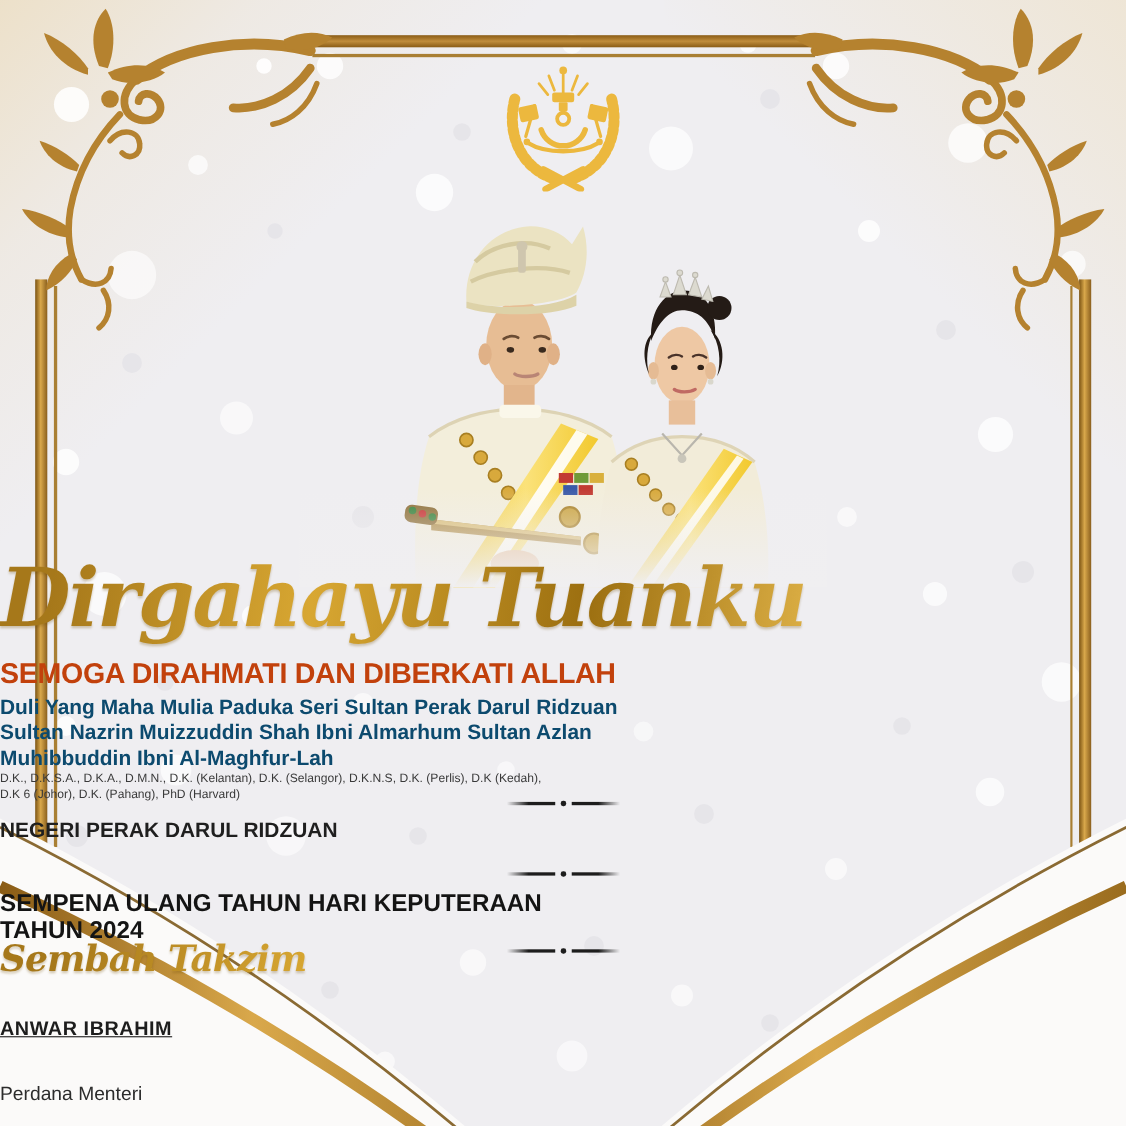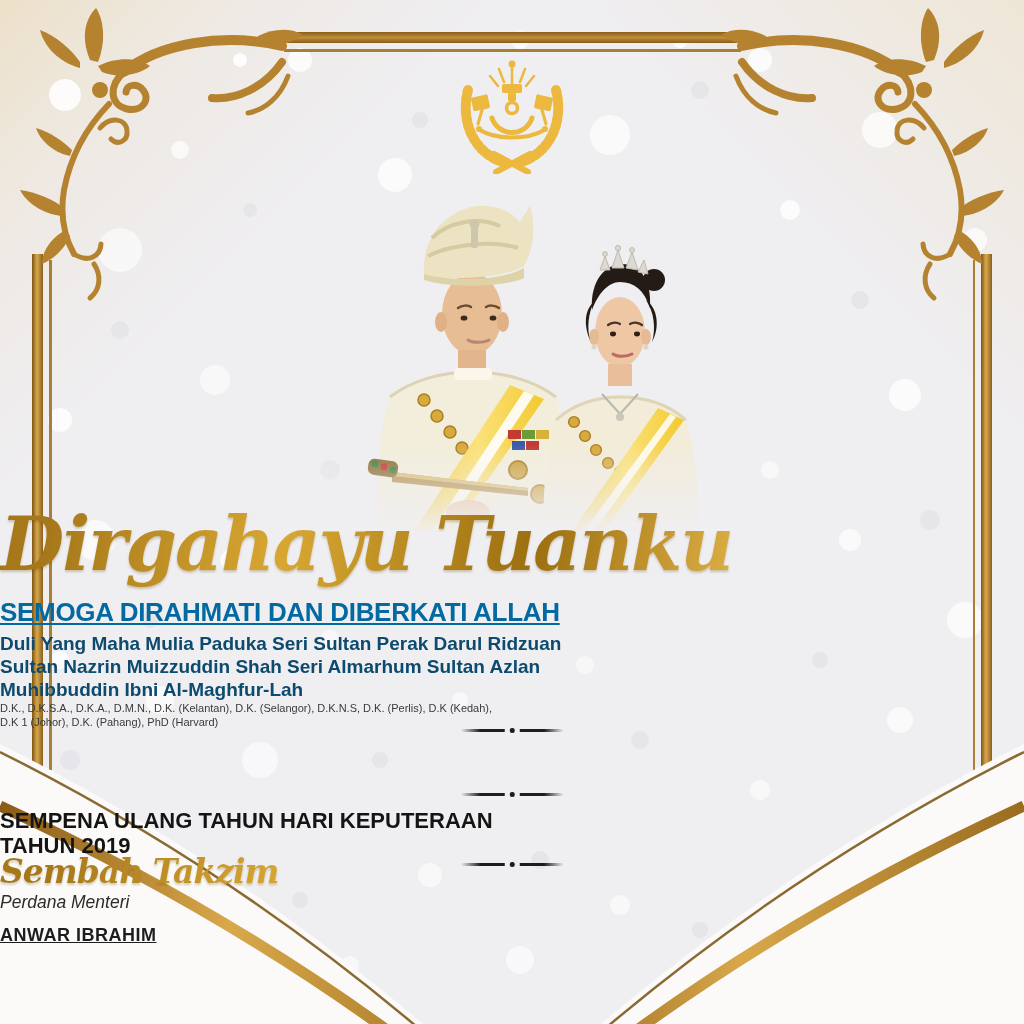--- a/index.html
+++ b/index.html
@@ -18,27 +18,27 @@
   .bar-v{top:254px;width:11px;height:522px;
     background:linear-gradient(to right,#7c5413,#d9a84b 45%,#8a5f1e);}
   .bar-v.left{left:32px;} .bar-v.right{right:32px;}
   .line-v{top:260px;width:2.5px;height:510px;background:#a97f33;}
   .line-v.left{left:49px;} .line-v.right{right:49px;}
   .flourish{width:300px;height:300px;}
   .flourish.tl{left:6px;top:6px;}
   .flourish.tr{right:6px;top:6px;transform:scaleX(-1);}
   
   .t{position:absolute;left:0;width:100%;text-align:left;color:#1d1d1d;}
-  .blessing{top:597px;font-size:26px;font-weight:800;letter-spacing:-.3px;color:#0369a1;text-decoration:underline;}
+  .blessing{top:597px;font-size:26px;font-weight:800;letter-spacing:-.3px;color:#c2410c;}
   .titles{top:632px;font-size:19px;font-weight:700;line-height:23px;color:#0c4a6e;}
   .honors{top:702px;font-size:11px;font-weight:500;line-height:13.5px;color:#3a3a3a;}
   .role{top:745px;font-size:19px;font-weight:700;line-height:22px;color:#1f1f1f;}
   .occasion{top:808px;font-size:22px;font-weight:800;line-height:25px;color:#141414;}
   .name{top:925px;font-size:18px;font-weight:800;letter-spacing:.5px;text-decoration:underline;}
-  .ptitle{top:892px;font-size:17.5px;font-weight:400;color:#2c2c2c;font-style:italic;}
+  .ptitle{top:984px;font-size:17.5px;font-weight:400;color:#2c2c2c;}
   .goldscript{font-family:"DejaVu Serif","Liberation Serif",serif;font-style:italic;font-weight:700;
     background:linear-gradient(97deg,#a6781a 5%,#d8a732 28%,#9c6f10 52%,#e2b54a 74%,#b8860b 95%);
     -webkit-background-clip:text;background-clip:text;color:transparent;
     filter:drop-shadow(0 2px 1px rgba(110,75,0,.28));}
   .script-main{top:494px;font-size:74px;letter-spacing:-2px;line-height:100px;}
   .script-small{top:852px;font-size:33px;letter-spacing:-1px;}
   .divider{position:absolute;left:50%;transform:translateX(-50%);display:flex;align-items:center;gap:5px;}
   .divider .dl{width:44px;height:2.5px;}
   .divider .dl.l{background:linear-gradient(to right,rgba(29,29,29,0),#1d1d1d 45%);}
   .divider .dl.r{background:linear-gradient(to left,rgba(29,29,29,0),#1d1d1d 45%);}
@@ -314,46 +314,47 @@
     <path fill="none" stroke="#8a6a33" stroke-width="2.5" d="M0,752 Q280,892 512,1112"></path>
     <path fill="none" stroke="#8a6a33" stroke-width="2.5" d="M1024,752 Q744,892 512,1112"></path>
     <path fill="none" stroke="url(#gb)" stroke-width="11" d="M0,806 Q288,938 512,1128"></path>
     <path fill="none" stroke="url(#gb)" stroke-width="11" d="M1024,806 Q736,938 512,1128"></path>
   </svg>
 
   <div class="t script-main goldscript">Dirgahayu Tuanku</div>
   <div class="t blessing">SEMOGA DIRAHMATI DAN DIBERKATI ALLAH</div>
   <div class="t titles">
     <div>Duli Yang Maha Mulia Paduka Seri Sultan Perak Darul Ridzuan</div>
-    <div>Sultan Nazrin Muizzuddin Shah Seri Almarhum Sultan Azlan</div>
+    <div>Sultan Nazrin Muizzuddin Shah Ibni Almarhum Sultan Azlan</div>
     <div>Muhibbuddin Ibni Al-Maghfur-Lah</div>
   </div>
   <div class="t honors">
     <div>D.K., D.K.S.A., D.K.A., D.M.N., D.K. (Kelantan), D.K. (Selangor), D.K.N.S, D.K. (Perlis), D.K (Kedah),</div>
-    <div>D.K 1 (Johor), D.K. (Pahang), PhD (Harvard)</div>
+    <div>D.K 6 (Johor), D.K. (Pahang), PhD (Harvard)</div>
   </div>
 
   <div class="divider dv1">
     <span class="dl l"></span>
     <span class="dot"></span>
     <span class="dl r"></span>
   </div>
 
   <div class="t role">
+    <div>NEGERI PERAK DARUL RIDZUAN</div>
   </div>
 
   <div class="divider dv2">
     <span class="dl l"></span>
     <span class="dot"></span>
     <span class="dl r"></span>
   </div>
 
   <div class="t occasion">
     <div>SEMPENA ULANG TAHUN HARI KEPUTERAAN</div>
-    <div>TAHUN 2019</div>
+    <div>TAHUN 2024</div>
   </div>
 
   <div class="divider dv3">
     <span class="dl l"></span>
     <span class="dot"></span>
     <span class="dl r"></span>
   </div>
 
   <div class="t script-small goldscript">Sembah Takzim</div>
   <div class="t name">ANWAR IBRAHIM</div>

